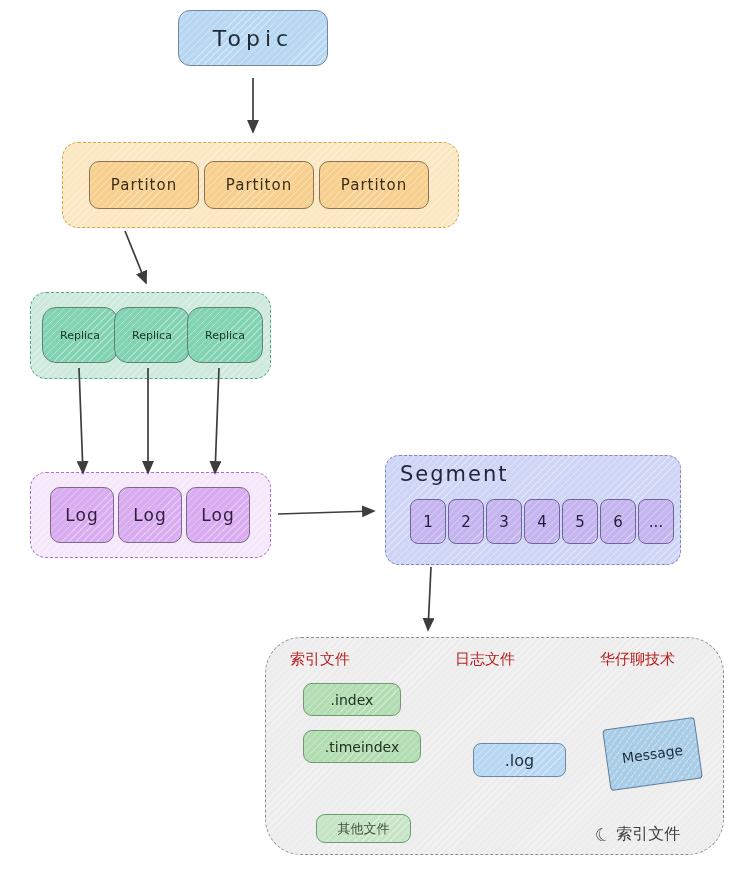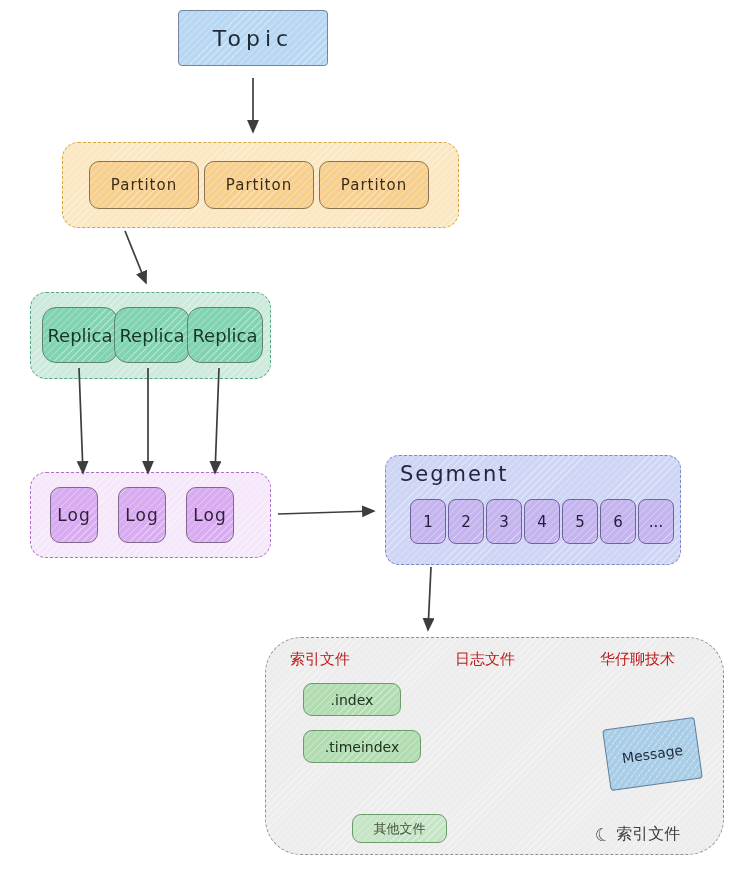--- a/index.html
+++ b/index.html
@@ -9,57 +9,57 @@
   }
   .box{
     position:absolute;display:flex;align-items:center;justify-content:center;
     box-sizing:border-box;text-align:center;
   }
   .hatch{
     background-image:repeating-linear-gradient(135deg, rgba(255,255,255,0.35) 0px, rgba(255,255,255,0.35) 1px, transparent 1px, transparent 5px);
   }
   
   .topic{left:178px;top:10px;width:150px;height:56px;background-color:#b7d7f2;
-    border:1.6px solid #74869c;border-radius:4px;font-size:22px;letter-spacing:5px;color:#1e2a36;}
+    border:1.6px solid #74869c;border-radius:12px;font-size:22px;letter-spacing:5px;color:#1e2a36;}
   
   .part-container{left:62px;top:142px;width:397px;height:86px;background-color:#fbe7c2;
     border:1.6px dashed #d9a646;border-radius:16px;}
   .part-box{width:110px;height:48px;top:161px;background-color:#f7cf8e;
     border:1.4px solid #8d7353;border-radius:10px;font-size:15px;letter-spacing:1px;color:#3a2c16;}
   .part-1{left:89px}.part-2{left:204px}.part-3{left:319px}
   
   .rep-container{left:30px;top:292px;width:241px;height:87px;background-color:#cdeadd;
     border:1.6px dashed #55a981;border-radius:16px;}
   .rep-box{width:76px;height:56px;top:307px;background-color:#82d3b2;
-    border:1.4px solid #5f8572;border-radius:14px;font-size:18px;color:#17362a;}
+    border:1.4px solid #5f8572;border-radius:14px;font-size:11px;color:#17362a;}
   .rep-1{left:42px}.rep-2{left:114px}.rep-3{left:187px}
   
   .log-container{left:30px;top:472px;width:241px;height:86px;background-color:#f6e8fb;
     border:1.6px dashed #af6fc8;border-radius:16px;}
-  .log-box{width:48px;height:56px;top:487px;background-color:#d9abf0;
+  .log-box{width:64px;height:56px;top:487px;background-color:#d9abf0;
     border:1.4px solid #7d6a8a;border-radius:10px;font-size:17px;letter-spacing:1px;color:#2e1f3a;}
   .logb-1{left:50px}.logb-2{left:118px}.logb-3{left:186px}
   
   .seg-container{left:385px;top:455px;width:296px;height:110px;background-color:#ced5f5;
     border:1.6px dashed #7d88cc;border-radius:14px;}
   .seg-label{position:absolute;left:400px;top:462px;font-size:21px;letter-spacing:2px;color:#23263a;}
   .seg-box{width:36px;height:45px;top:499px;background-color:#c5b5ee;
     border:1.4px solid #6f639c;border-radius:8px;font-size:15px;color:#241b3d;}
   .seg-1{left:410px}.seg-2{left:448px}.seg-3{left:486px}.seg-4{left:524px}
   .seg-5{left:562px}.seg-6{left:600px}.seg-7{left:638px}
   
   .files-container{left:265px;top:637px;width:459px;height:218px;background-color:#ededed;
     border:1.5px dashed #8f8f8f;border-radius:36px;}
   .col-header{position:absolute;top:650px;width:120px;text-align:left;font-size:15px;color:#b91c1c;}
   .hdr-1{left:290px}.hdr-2{left:455px}.hdr-3{left:600px}
   .file-green{background-color:#b2ddb2;border:1.4px solid #6e9a6e;border-radius:9px;font-size:14px;color:#20331f;}
   .f-index{left:303px;top:683px;width:98px;height:33px;}
   .f-timeindex{left:303px;top:730px;width:118px;height:33px;}
   .f-snapshot{left:300px;top:777px;width:110px;height:32px;}
-  .f-other{left:316px;top:814px;width:95px;height:29px;background-color:#c6e5c6;font-size:13px;color:#44513f;margin-left:36px;}
+  .f-other{left:316px;top:814px;width:95px;height:29px;background-color:#c6e5c6;font-size:13px;color:#44513f;}
   .f-log{left:473px;top:743px;width:93px;height:34px;background-color:#b7d7f2;
     border:1.4px solid #6d87a5;border-radius:8px;font-size:16px;color:#1e2e3d;}
   .f-message{left:606px;top:723px;width:93px;height:62px;background-color:#a9cde7;
     border:1.4px solid #5f7f9c;border-radius:4px;transform:rotate(-8deg);font-size:14px;color:#1e2e3d;}
   
   .watermark{position:absolute;left:595px;top:824px;display:flex;align-items:center;gap:5px;
     color:#3d3d3d;font-size:16px;}
   .moon{font-size:18px;line-height:1;transform:rotate(-15deg);display:inline-block;}
   
   .arrows{position:absolute;left:0;top:0;width:747px;height:870px;pointer-events:none;}
@@ -138,20 +138,23 @@
   <div class="box hatch file-green f-timeindex">
     <span>.timeindex</span>
   </div>
   <div class="box hatch file-green f-index">
     <span>.index</span>
   </div>
   <div class="box hatch file-green f-other">
     <span>其他文件</span>
   </div>
 
+  <div class="box hatch f-log">
+    <span>.log</span>
+  </div>
 
   <div class="box hatch f-message">
     <span>Message</span>
   </div>
 
   <div class="watermark">
     <span class="moon">☾</span>
     <span>索引文件</span>
   </div>
 

